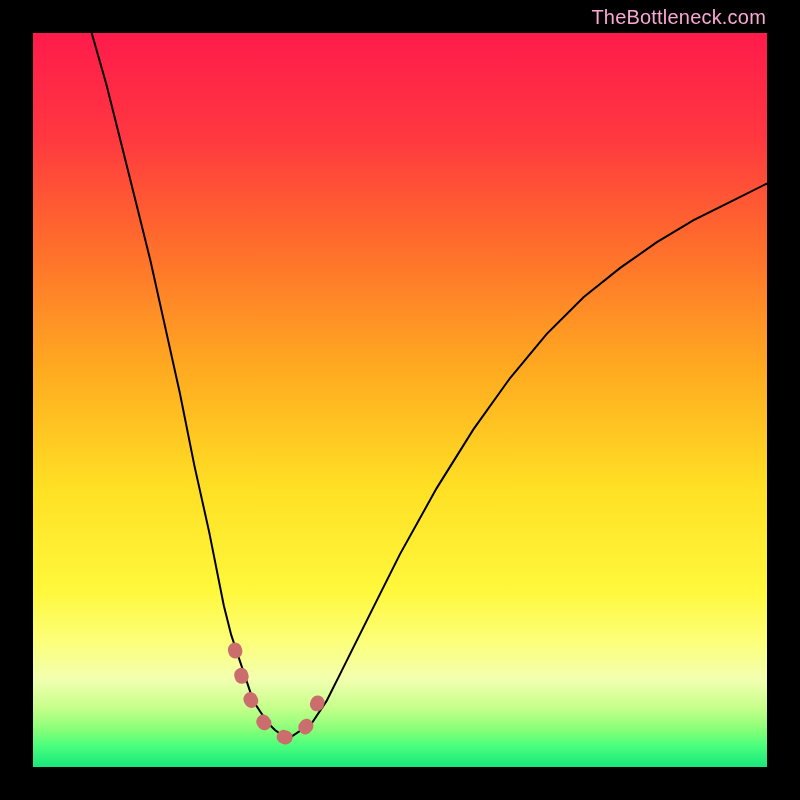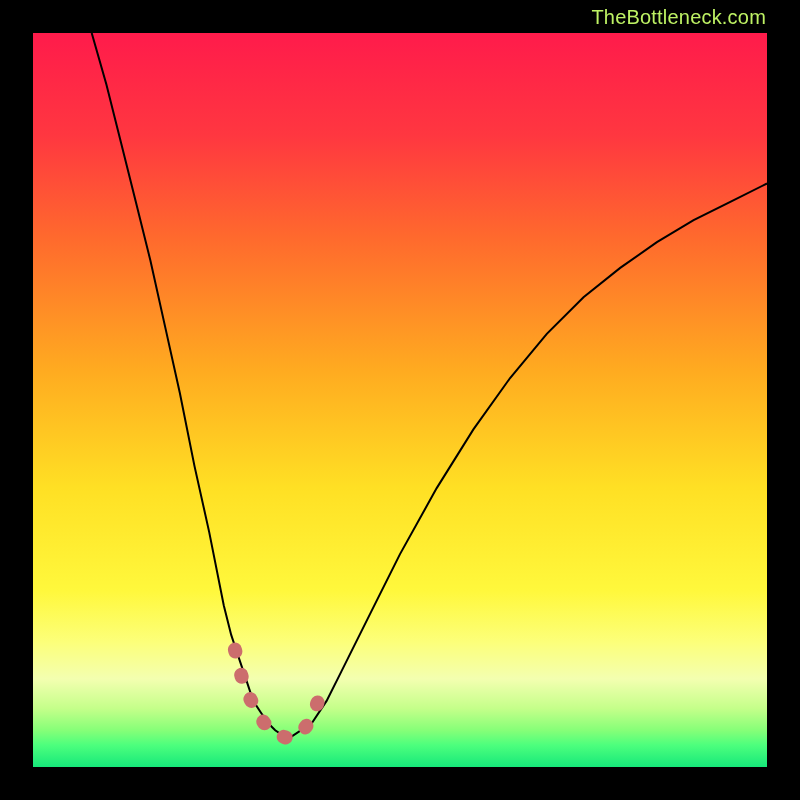--- a/index.html
+++ b/index.html
@@ -19,21 +19,21 @@
     top: 33px;
     width: 734px;
     height: 734px;
     
   }
 
   .watermark {
     position: absolute;
     top: 6px;
     right: 34px;
-    color: #bef264;
+    color: #f9a8d4;
     font-size: 20px;
     font-weight: 400;
     letter-spacing: 0.2px;
   }
 
   svg.curves {
     position: absolute;
     left: 0;
     top: 0;
     width: 734px;

